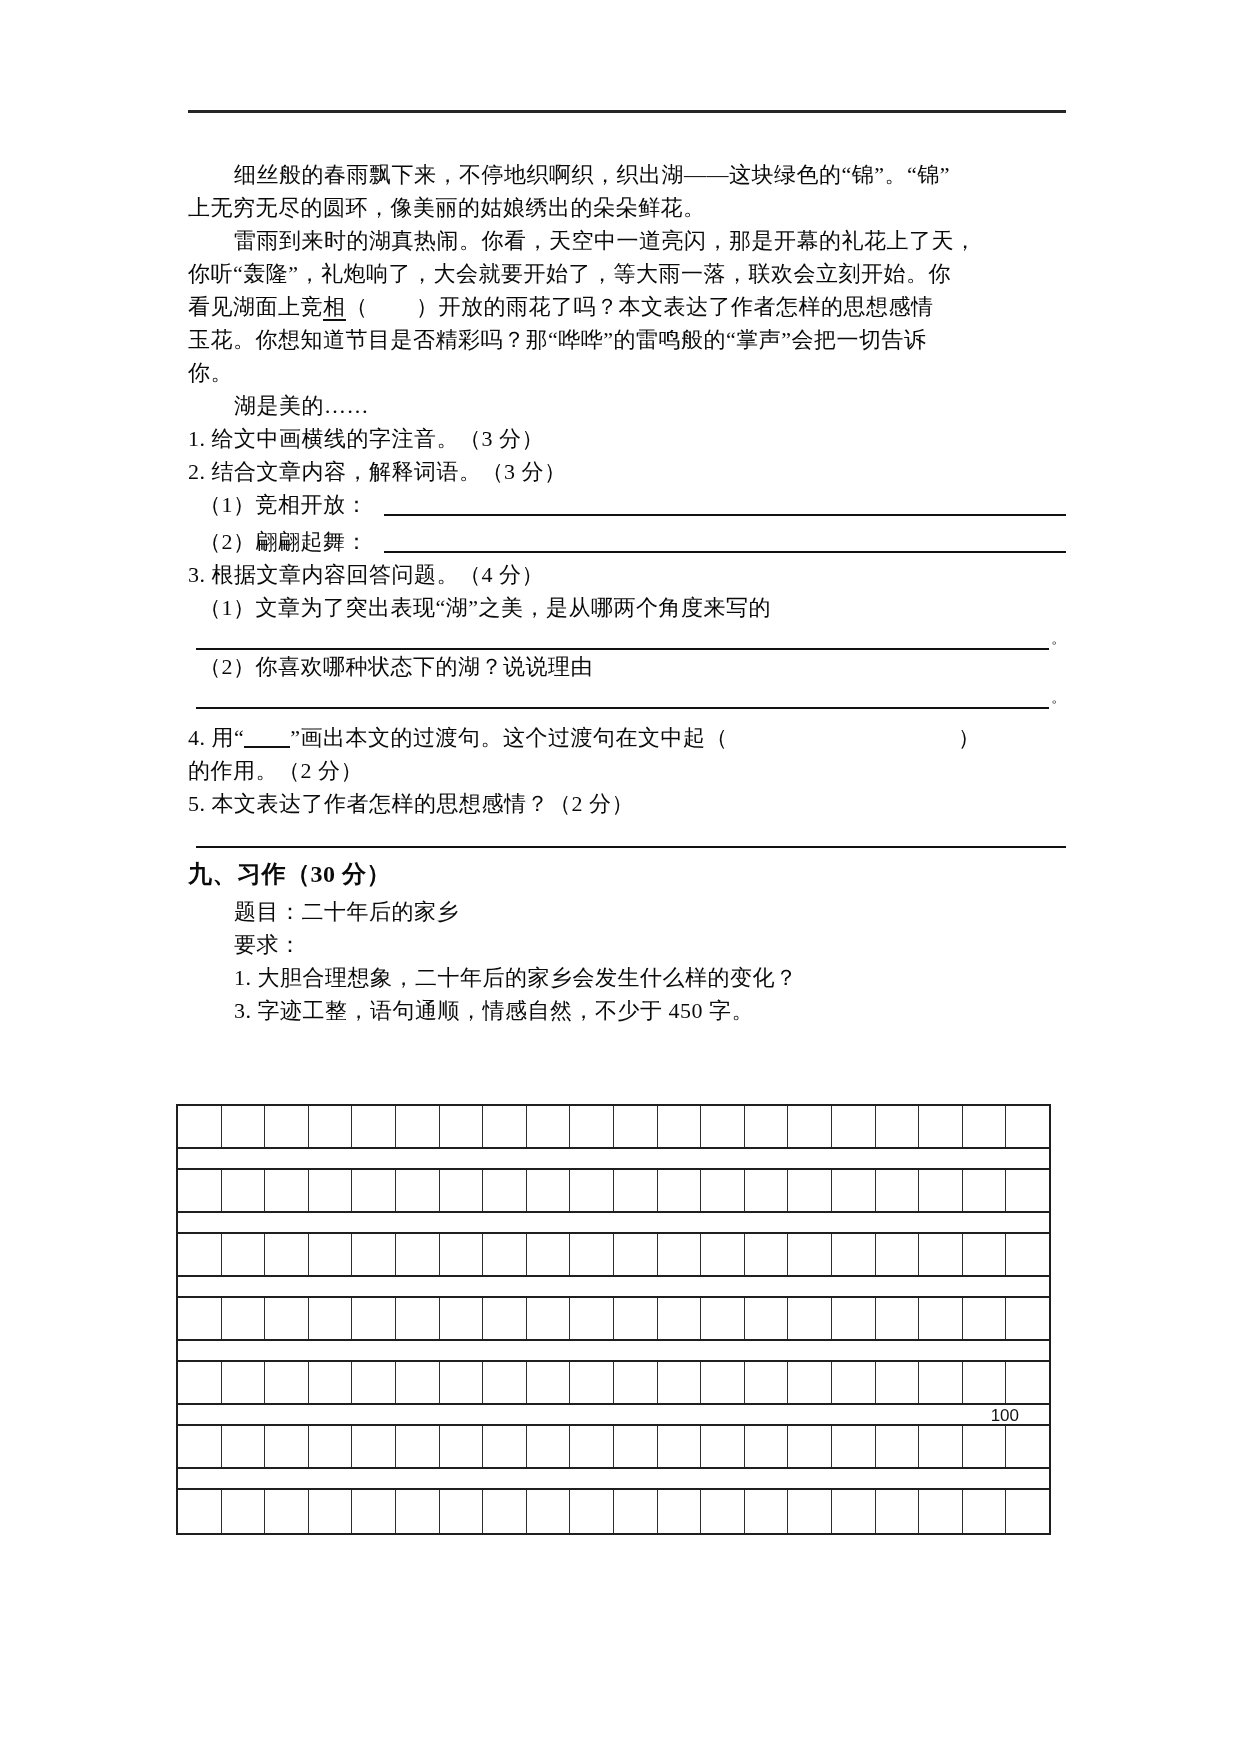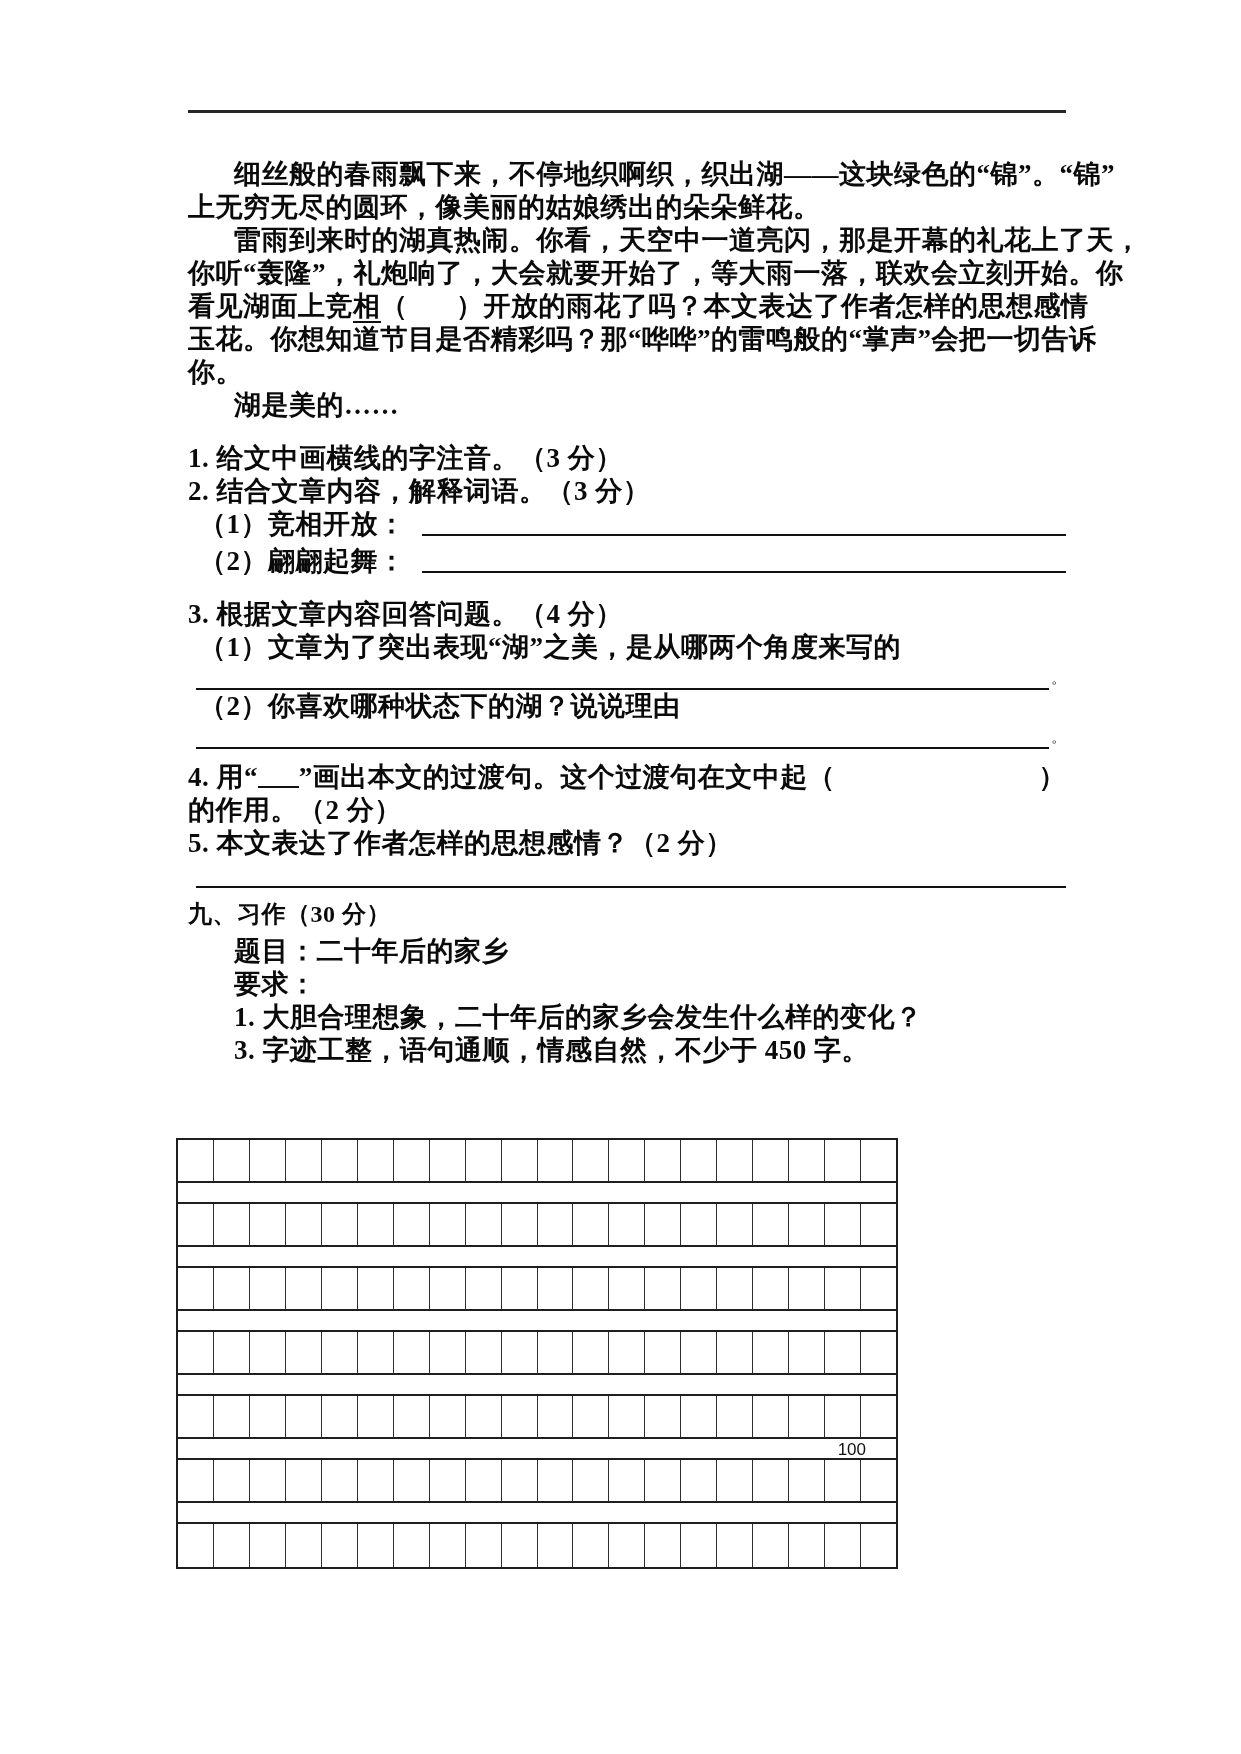--- a/index.html
+++ b/index.html
@@ -12,27 +12,27 @@
     color:#0a0a0a;
     overflow:hidden;
   }
   .content {
     position:absolute; left:188px; top:110px; width:878px;
   }
   .rule {
     height:0; border-top:3px solid #262626; margin-bottom:45px;
   }
   .tline {
-    font-size:27px; line-height:33px; height:33px;
-    white-space:nowrap; letter-spacing:0.5px;font-weight:bold;
+    font-size:22px; line-height:33px; height:33px;
+    white-space:nowrap; letter-spacing:0.5px;
   }
   .ind  { padding-left:46px; }
   .sub  { padding-left:11px; }
   .mt4  { margin-top:4px; }
-  .mt6  { margin-top:20px; }
+  .mt6  { margin-top:0; }
   .mt8  { margin-top:0; }
   .mt10 { margin-top:10px; }
   .mt12 { margin-top:12px; }
   .bold { font-weight:bold; font-size:24px; }
 
   .blank-flex { display:flex;gap:16px; }
   .u-line {
     flex:1 1 auto; border-bottom:2px solid #111111; margin-bottom:5px;
   }
   .answer-line {
@@ -50,21 +50,21 @@
   .q4-flex { display:flex; }
   .q4-flex span { white-space:pre;text-align:right; }
   .short-blank {
     width:46px; border-bottom:2px solid #111111;
     align-self:flex-end; margin-bottom:6px;
   }
   .wide-gap { width:230px; }
 
   
   .grid {
-    position:absolute; left:176px; top:1138px; width:722px;
+    position:absolute; left:176px; top:1104px; width:875px;
     border:2px solid #1f1f1f; box-sizing:border-box; background:#ffffff;
   }
   .g-row {
     display:flex; height:43px; box-sizing:border-box;
     border-bottom:2px solid #1f1f1f;
   }
   .g-row:last-child { border-bottom:none; }
   .g-space {
     height:21px; box-sizing:border-box; position:relative;
     border-bottom:2px solid #1f1f1f;

